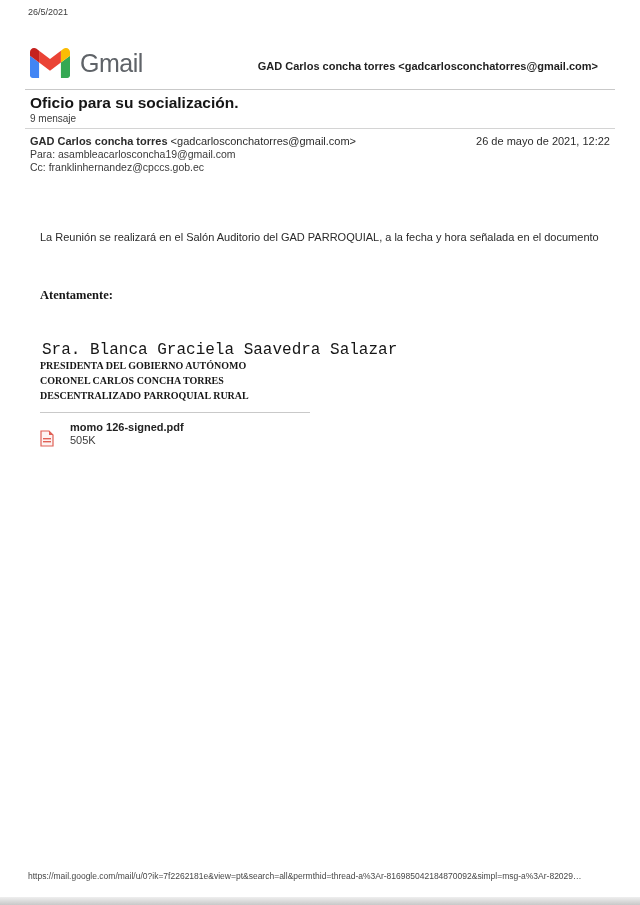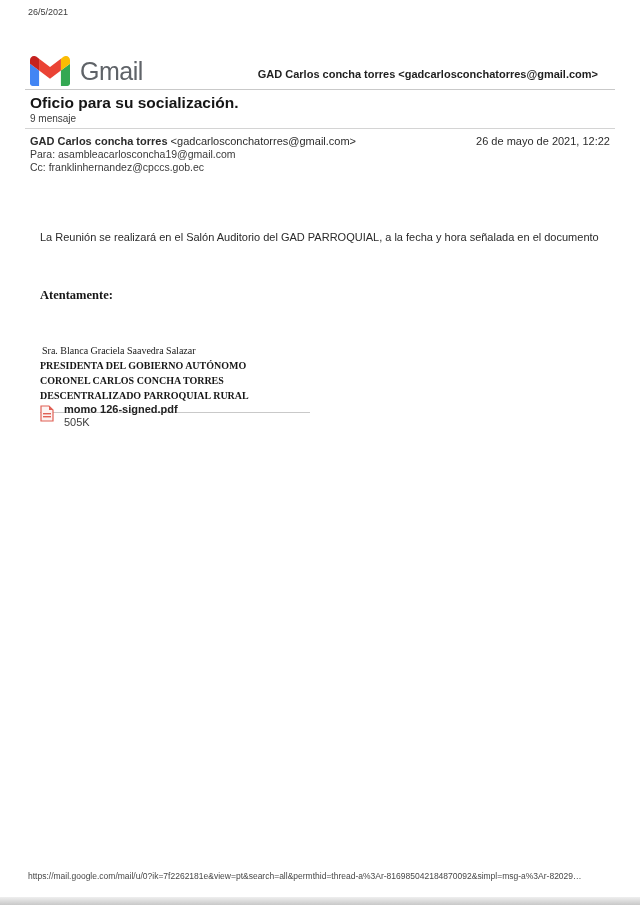--- a/index.html
+++ b/index.html
@@ -9,21 +9,21 @@
     background:#ffffff;
     font-family:"Liberation Sans", sans-serif;
     color:#2e2e2e;
     overflow:hidden;
   }
   
   .print-meta{position:absolute;top:7px;left:0;right:0;height:14px;font-size:9px;color:#3c3c3c;}
   .print-date{position:absolute;left:28px;top:0;}
   .print-title{position:absolute;left:0;right:0;top:0;text-align:center;}
   
-  .logo-row{position:absolute;top:56px;left:30px;right:42px;display:flex;align-items:center;justify-content:space-between;}
+  .logo-row{position:absolute;top:48px;left:30px;right:42px;display:flex;align-items:center;justify-content:space-between;}
   .logo-group{display:flex;align-items:center;gap:10px;}
   .logo-icon{width:40px;height:30px;display:block;}
   .logo-word{font-size:25px;color:#5f6368;letter-spacing:-0.5px;}
   .account-line{font-size:11px;font-weight:bold;color:#1f1f1f;margin-top:6px;}
   
   .divider{position:absolute;left:25px;right:25px;height:0;border-top:1px solid #d4d4d4;}
   .divider.d1{top:89px;border-top-color:#c9c9c9;}
   .divider.d2{top:128px;}
   .divider.d3{top:412px;left:40px;right:auto;width:270px;border-top-color:#c9c9c9;}
   
@@ -35,24 +35,24 @@
   .sender-name{font-weight:bold;}
   .sender-email{font-weight:normal;}
   .sender-date{font-size:11px;color:#2c2c2c;white-space:nowrap;}
   .recip{font-size:10.5px;color:#3a3a3a;}
   
   .para1{position:absolute;top:186px;left:40px;width:573px;font-size:11px;line-height:17.5px;text-align:justify;color:#2a2a2a;}
   .para2{position:absolute;top:231px;left:40px;font-size:11px;color:#2a2a2a;white-space:nowrap;}
   
   .closing{position:absolute;top:288px;left:40px;font-family:"Liberation Serif", serif;font-size:12.5px;font-weight:bold;color:#161616;}
   .sig-block{position:absolute;top:343px;left:40px;font-family:"Liberation Serif", serif;color:#161616;}
-  .sig-name{font-size:10px;padding-left:2px;line-height:15px;}
+  .sig-name{font-size:16px;padding-left:2px;line-height:15px;font-family:Liberation Mono, monospace;}
   .sig-line{font-size:10px;font-weight:bold;line-height:15.2px;}
   
-  .attachment{position:absolute;top:403px;left:40px;display:flex;align-items:flex-start;gap:10px;}
+  .attachment{position:absolute;top:421px;left:40px;display:flex;align-items:flex-end;gap:16px;}
   .pdf-icon{width:14px;height:17px;display:block;margin-top:2px;}
   .att-name{font-size:11px;font-weight:bold;color:#222;line-height:13px;}
   .att-size{font-size:11px;color:#3d3d3d;line-height:13px;}
   
   .footer{position:absolute;top:871px;left:28px;right:28px;font-size:8.5px;color:#474747;}
   .footer-url{position:absolute;left:0;top:0;}
   .footer-page{position:absolute;right:0;top:0;margin-top:34px;}
   
   .scan-edge{position:absolute;left:0;right:0;bottom:0;height:8px;background:linear-gradient(#efefef,#c8c8c8);}
 </style>

